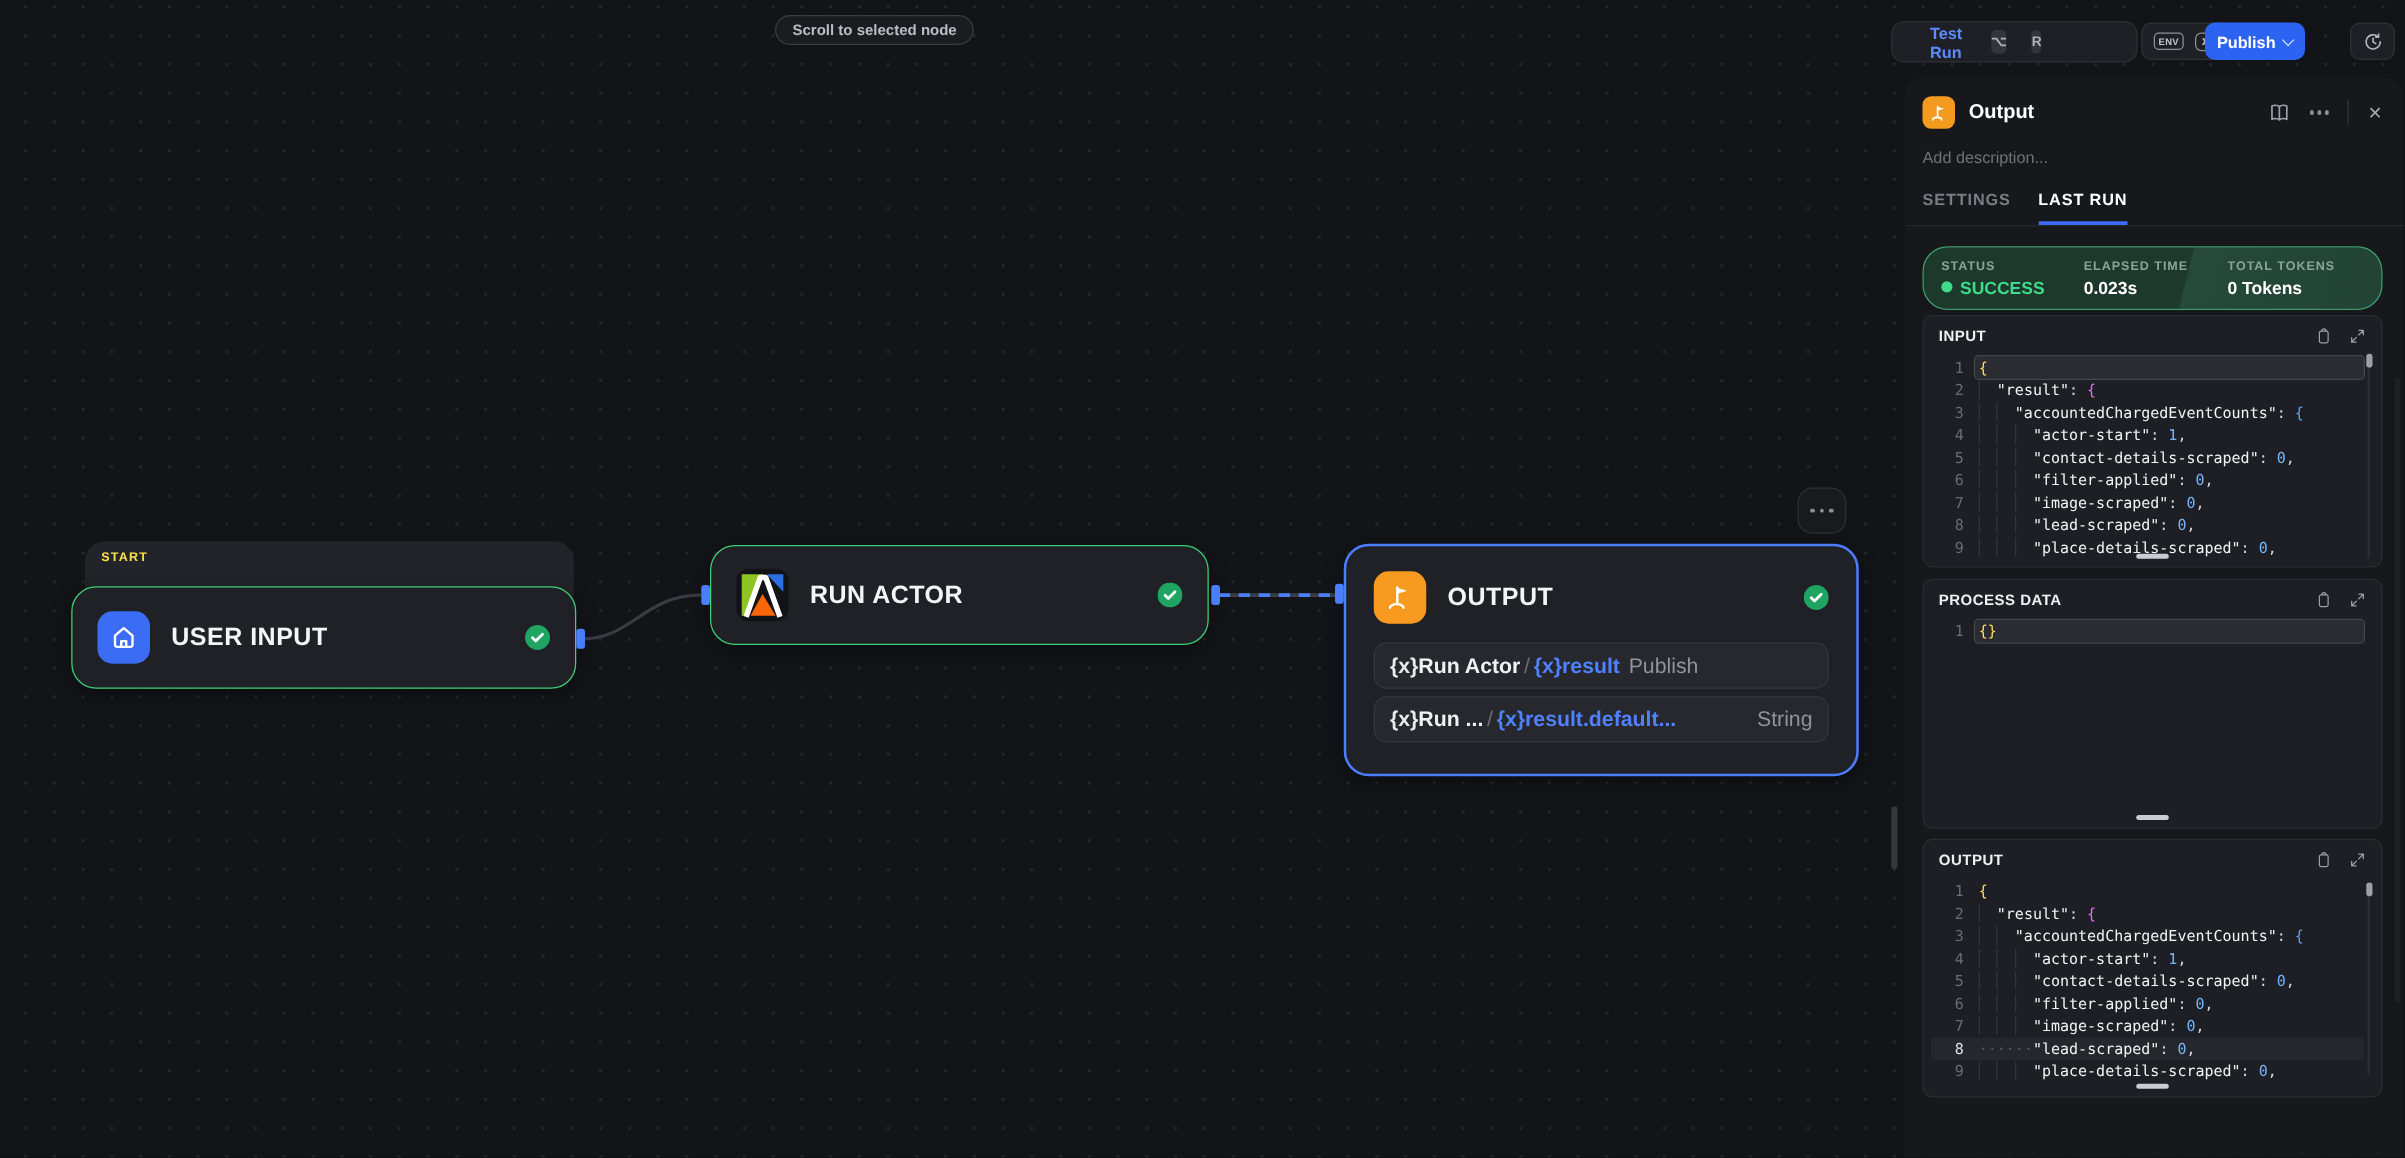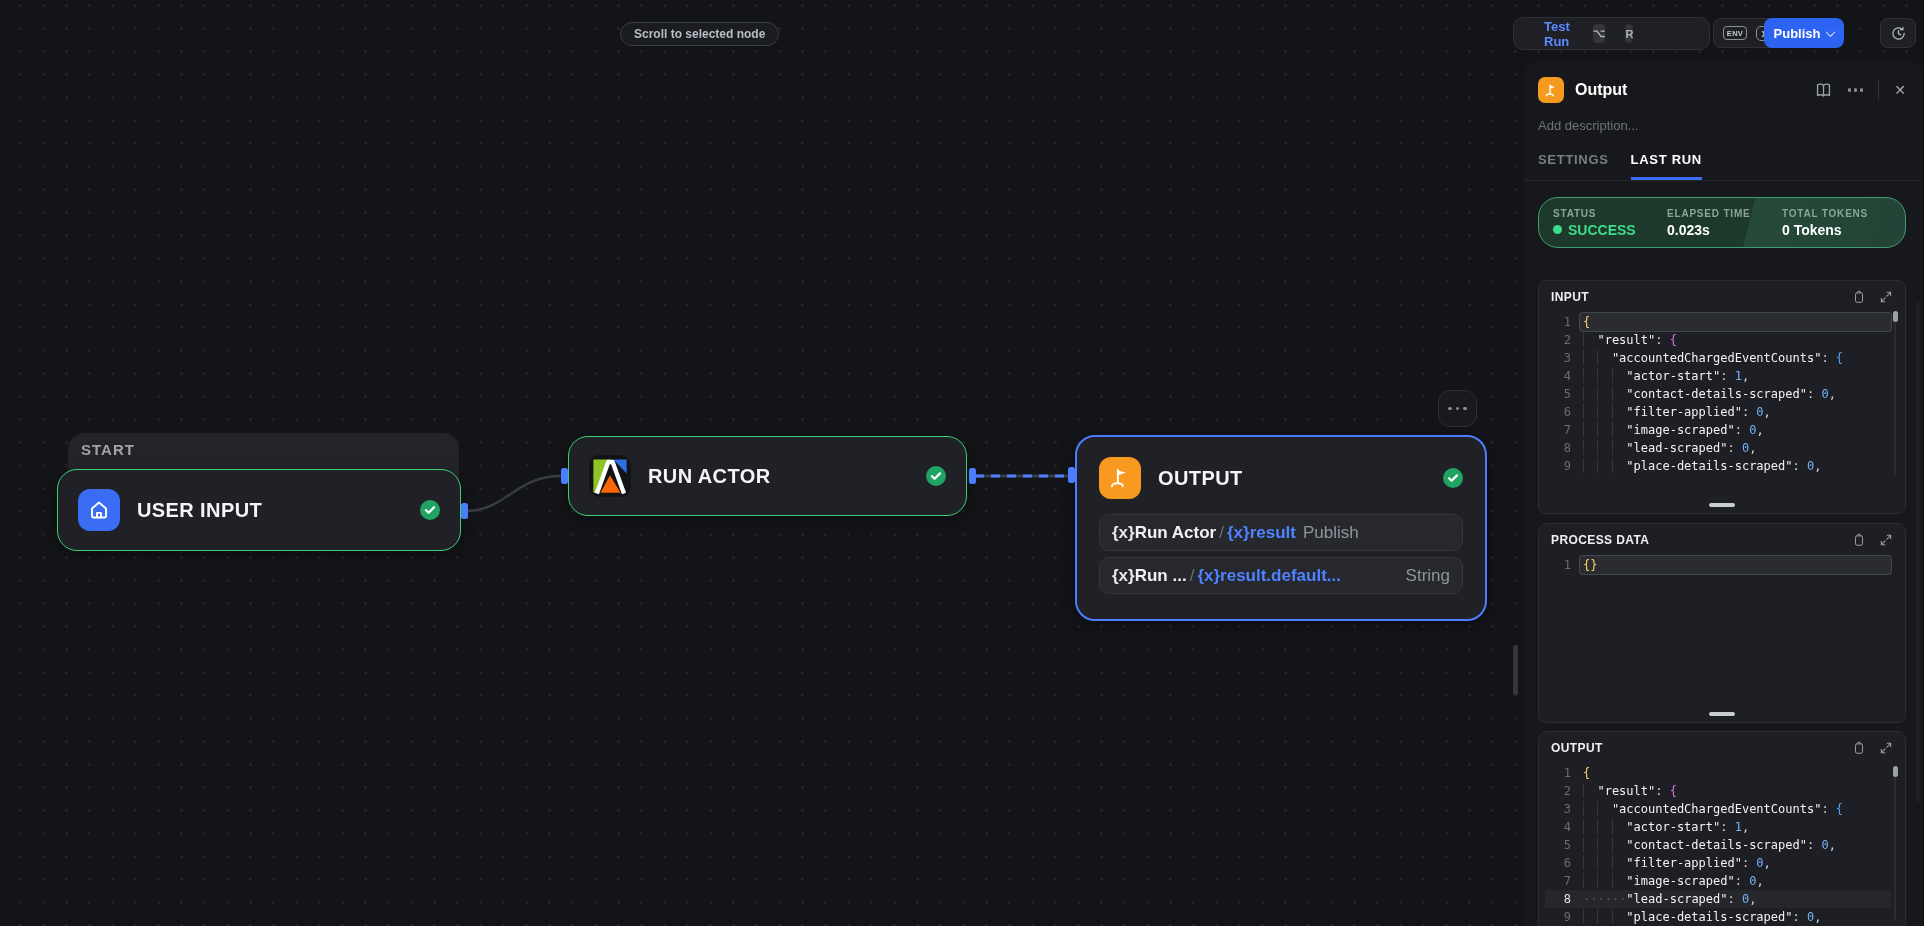--- a/index.html
+++ b/index.html
@@ -3,21 +3,21 @@
 <meta charset="utf-8">
 <style>
   * { margin:0; padding:0; box-sizing:border-box; }
   body { background:#0c0d10; font-family:"Liberation Sans", sans-serif; }
   .stage { position:relative; width:1924px; height:926px; overflow:hidden;
     background:#131418;
     background-image:radial-gradient(#24262b 1.3px, transparent 1.5px);
     background-size:23px 23px; background-position:9px 17px; }
 
   
-  .tooltip { position:absolute; left:620px; top:22px; height:24px; padding:0 13px;
+  .tooltip { position:absolute; left:620px; top:12px; height:24px; padding:0 13px;
     display:flex; align-items:center; border:1px solid #3b3d44; border-radius:12px;
     background:#1b1c20; color:#b9bdc6; font-size:12px; font-weight:700; }
 
   
   .tb-group { position:absolute; display:flex; align-items:center; background:#1f2025;
     border:1px solid #2f3137; border-radius:10px; }
   #grp-run { left:1513px; top:17px; width:197px; height:33px; padding:0 10px; gap:20px; }
   .testrun-label { color:#5b8cff; font-size:13px; font-weight:700; margin-right:3px; }
   .keybadge { width:19px; height:19px; background:#33353b; border-radius:4px; color:#aeb1b8;
     font-size:11px; font-weight:700; display:flex; align-items:center; justify-content:center; }
@@ -33,21 +33,21 @@
     color:#fff; font-size:13px; font-weight:700; border:none; }
   .caret-down { width:7px; height:7px; border-right:1.8px solid #dfe6ff; border-bottom:1.8px solid #dfe6ff;
     transform:rotate(45deg) translate(-1px,-1px); }
   #btn-history { left:1880px; top:18px; width:36px; height:30px; border-radius:8px;
     position:absolute; background:#1f2025; border:1px solid #2f3137;
     display:flex; align-items:center; justify-content:center; }
 
   
   .start-group { position:absolute; left:68px; top:433px; width:391px; height:106px;
     background:#232429; border-radius:16px; }
-  .start-label { position:absolute; left:13px; top:8px; color:#a3a3a3; font-size:15px;
+  .start-label { position:absolute; left:13px; top:8px; color:#fde047; font-size:10px;
     font-weight:800; letter-spacing:1px; }
   .node { position:absolute; background:#1f2126; border-radius:20px; display:flex;
     align-items:center; padding:0 20px; box-shadow:0 4px 14px rgba(0,0,0,.35); }
   .node-green { border:1.5px solid #3ed077; }
   .node-blue  { border:2px solid #4b7dff; }
   #node-user-input { left:57px;  top:469px; width:404px; height:82px; }
   #node-run-actor  { left:568px; top:436px; width:399px; height:80px; }
   #node-output { left:1075px; top:435px; width:412px; height:186px; display:block; padding:20px 22px; }
   .node-head { display:flex; align-items:center; width:100%; }
   .node-icon { width:42px; height:42px; border-radius:12px; display:flex; align-items:center;
@@ -95,21 +95,21 @@
     background:linear-gradient(104deg, #1d392b 0%, #1d392b 57%, #26493a 57.4%, #224335 100%);
     display:flex; align-items:center; overflow:hidden; }
   .sc-col { padding-left:14px; }
   .sc-col.c1 { width:114px; } .sc-col.c2 { width:115px; }
   .sc-label { font-size:10px; font-weight:800; letter-spacing:.8px; color:#8aa697; }
   .sc-value { margin-top:3px; font-size:14px; font-weight:700; color:#fff; display:flex; align-items:center; gap:6px; }
   .sc-value.ok { color:#3edc8a; }
   .dot { width:9px; height:9px; border-radius:50%; background:#3edc8a; display:inline-block; }
 
   .sec { position:relative; border:1px solid #2c2d33; background:#1e1f24; border-radius:8px; overflow:hidden; }
-  #sec-input { margin-top:32px; height:234px; }
+  #sec-input { margin-top:4px; height:202px; }
   #sec-process { margin-top:9px; height:200px; }
   #sec-output { margin-top:8px; height:207px; }
   .sec-head { height:31px; display:flex; align-items:center; padding:0 12px; }
   .sec-title { color:#eef0f3; font-size:12px; font-weight:800; letter-spacing:.4px; }
   .sec-icons { margin-left:auto; display:flex; gap:13px; color:#9b9ea5; }
   .code { font-family:"DejaVu Sans Mono", monospace; font-size:12px; line-height:18px;
     padding:1px 14px 0 6px; }
   .cl { display:flex; }
   .ln { width:26px; text-align:right; color:#6a6d74; margin-right:9px; flex-shrink:0; }
   .lc { flex:1; white-space:pre; padding:0 3px; }

